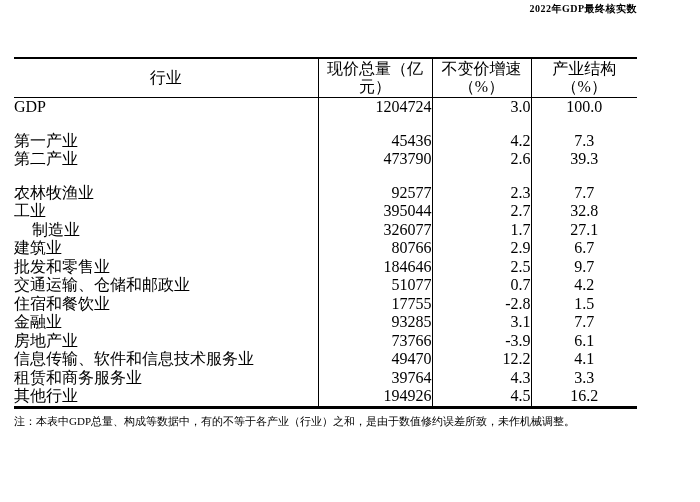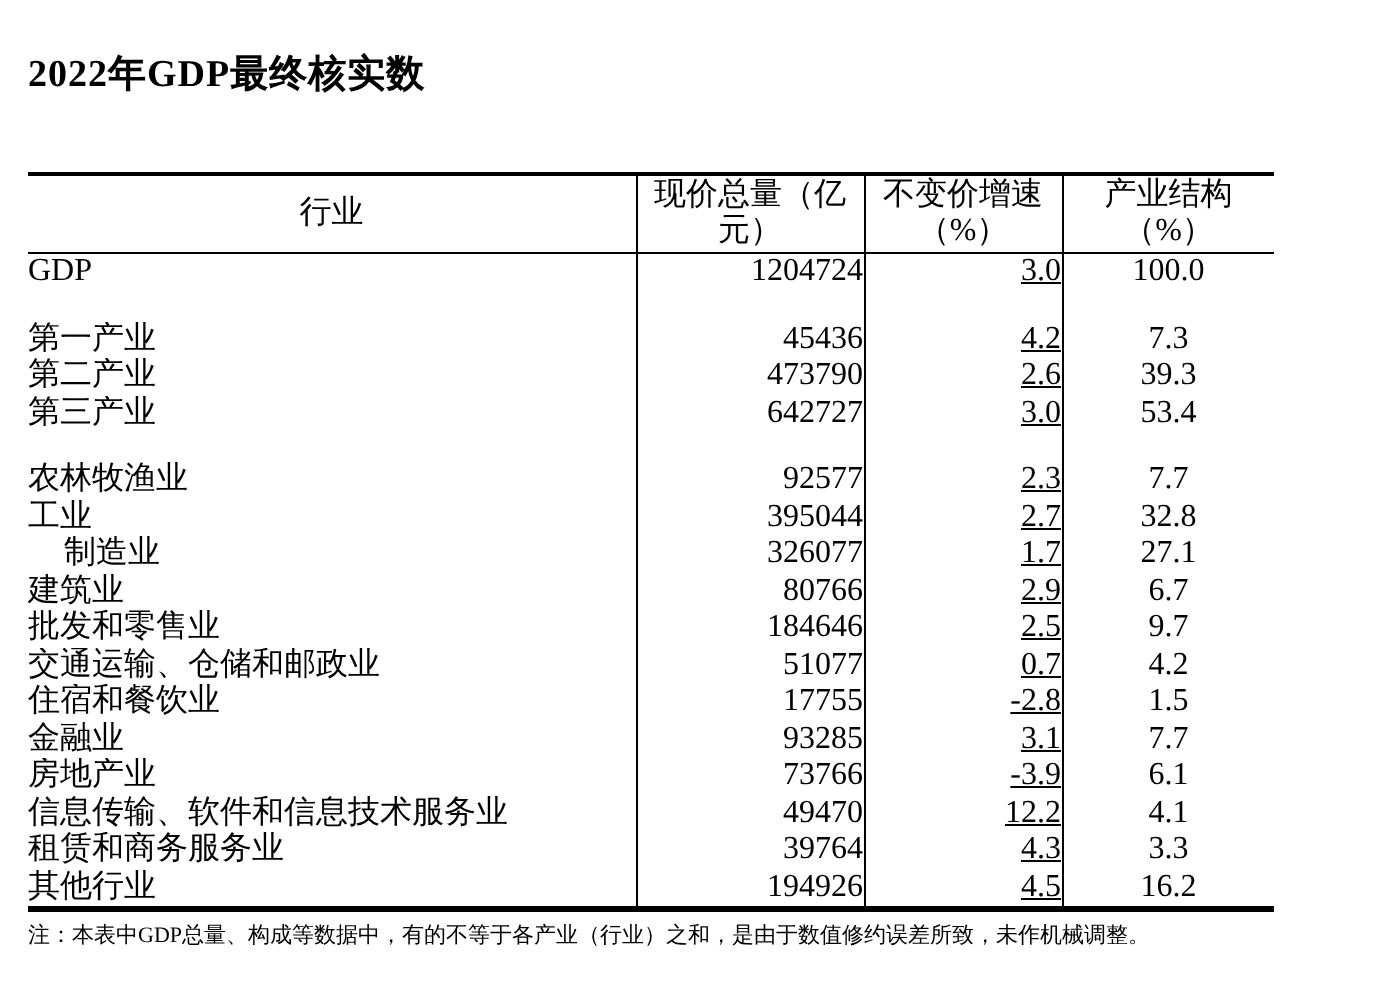--- a/index.html
+++ b/index.html
@@ -12,25 +12,24 @@
   body {
     width: 700px;
     height: 502px;
     overflow: hidden;
   }
   .doc {
     margin-left: 14px;
     width: 623px;
   }
   .doc-title {
-    padding-top: 29px;
-    font-size: 19px;
+    font-size: 10px;
     line-height: 18px;
     font-weight: bold;
-    text-align: left;
+    text-align: right;
     letter-spacing: 0.5px;
   }
   table.gdp-table {
     margin-top: 39px;
     border-collapse: collapse;
     table-layout: fixed;
     width: 623px;
     border-top: 2px solid #000;
     border-bottom: 3px solid #000;
   }
@@ -53,21 +52,21 @@
     height: 18.5px;
     line-height: 18.5px;
     padding: 0;
     white-space: nowrap;
     overflow: hidden;
     vertical-align: middle;
   }
   td.c-industry { text-align: left; padding-left: 2px; margin-top: 33px; }
   td.c-industry.indent { padding-left: 18px; }
   td.c-total  { text-align: right; padding-right: 12px; }
-  td.c-growth { text-align: right; padding-right: 14px; text-decoration: underline; }
+  td.c-growth { text-align: right; padding-right: 14px; }
   td.c-struct { text-align: center; padding-right: 6px; }
   tr.spacer-row td { height: 15px; }
   .note {
     width: 632px;
     margin-top: 4px;
     font-size: 11px;
     line-height: 16px;
     text-align: left;
   }
 </style>
@@ -122,26 +121,20 @@
     <td class="c-total">45436</td>
     <td class="c-growth">4.2</td>
     <td class="c-struct">7.3</td>
   </tr>
         <tr class="data-row">
     <td class="c-industry">第二产业</td>
     <td class="c-total">473790</td>
     <td class="c-growth">2.6</td>
     <td class="c-struct">39.3</td>
   </tr>
-        <tr class="data-row">
-    <td class="c-industry">第三产业</td>
-    <td class="c-total">642727</td>
-    <td class="c-growth">3.0</td>
-    <td class="c-struct">53.4</td>
-  </tr>
         <tr class="spacer-row">
     <td></td>
     <td></td>
     <td></td>
     <td></td>
   </tr>
         <tr class="data-row">
     <td class="c-industry">农林牧渔业</td>
     <td class="c-total">92577</td>
     <td class="c-growth">2.3</td>

